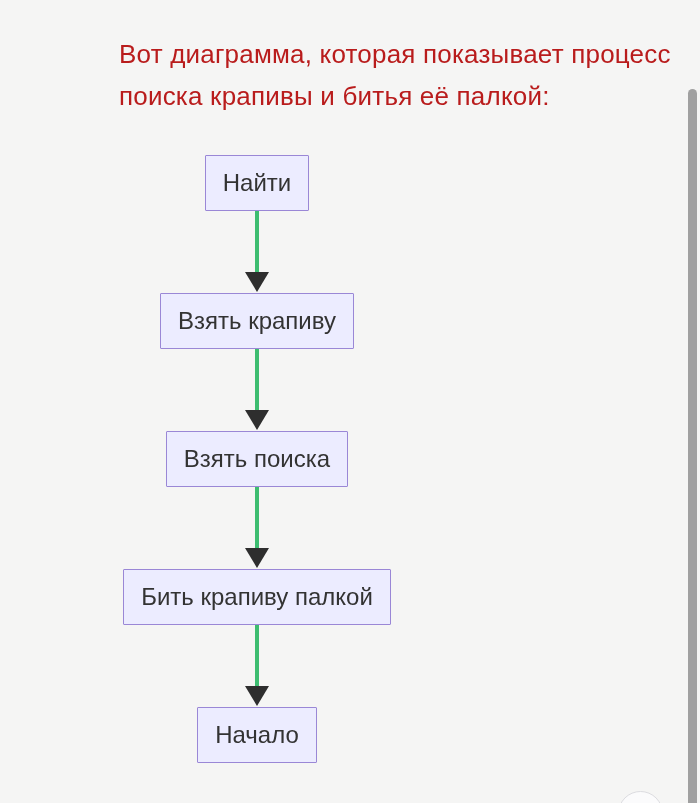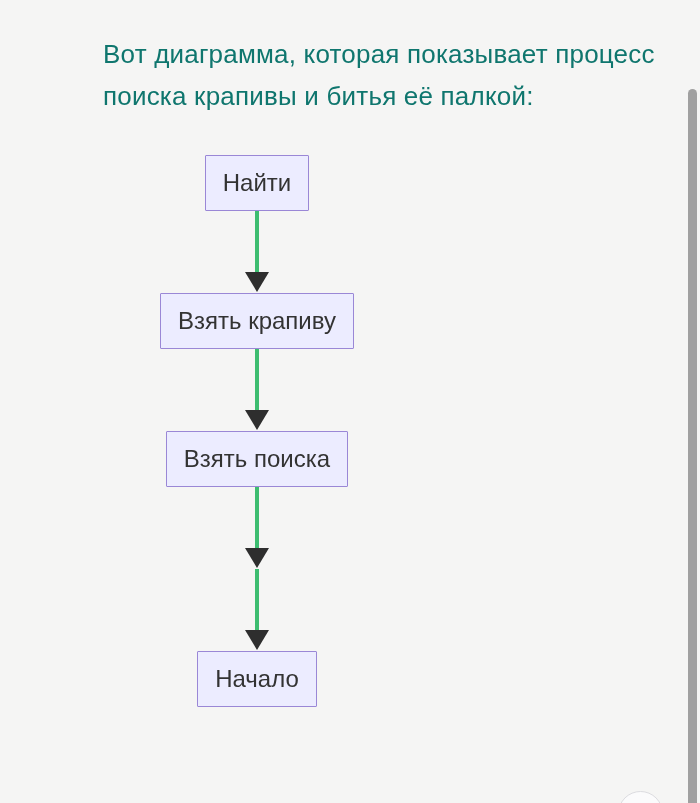--- a/index.html
+++ b/index.html
@@ -15,26 +15,26 @@
     font-family: "Liberation Sans", sans-serif;
   }
   .canvas {
     position: absolute;
     inset: 0;
     width: 700px;
     height: 803px;
   }
   .intro {
     position: absolute;
-    left: 103px;
+    left: 119px;
     top: 7px;
     width: 578px;
     font-size: 26px;
     line-height: 42px;
-    color: #0f766e;
+    color: #b91c1c;
     letter-spacing: 0.2px;
   }
   .diagram {
     position: absolute;
     left: 0;
     top: 155px;
     width: 514px; 
     display: flex;
     flex-direction: column;
     align-items: center;
@@ -122,20 +122,23 @@
 
     <div class="node">
       <span>Взять поиска</span>
     </div>
 
     <div class="connector">
       <div class="line"></div>
       <div class="arrowhead"></div>
     </div>
 
+    <div class="node">
+      <span>Бить крапиву палкой</span>
+    </div>
 
     <div class="connector">
       <div class="line"></div>
       <div class="arrowhead"></div>
     </div>
 
     <div class="node">
       <span>Начало</span>
     </div>
 

